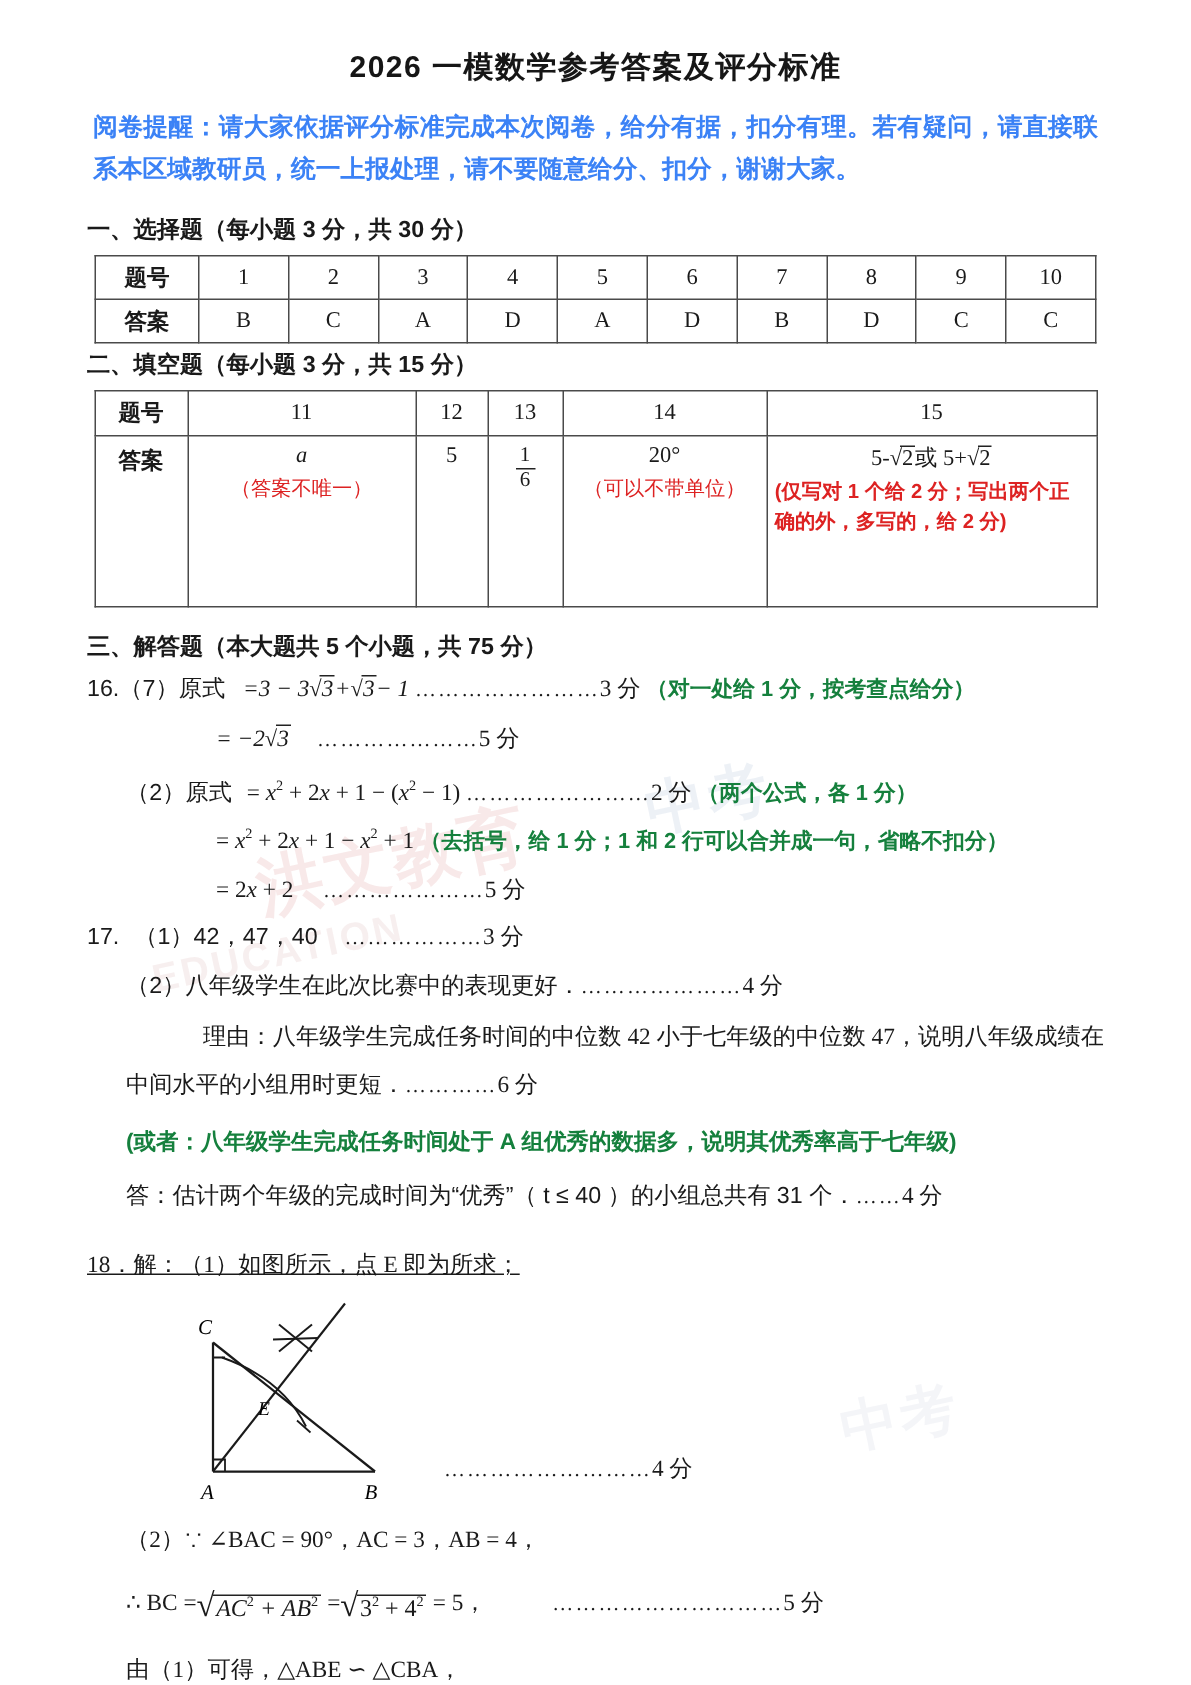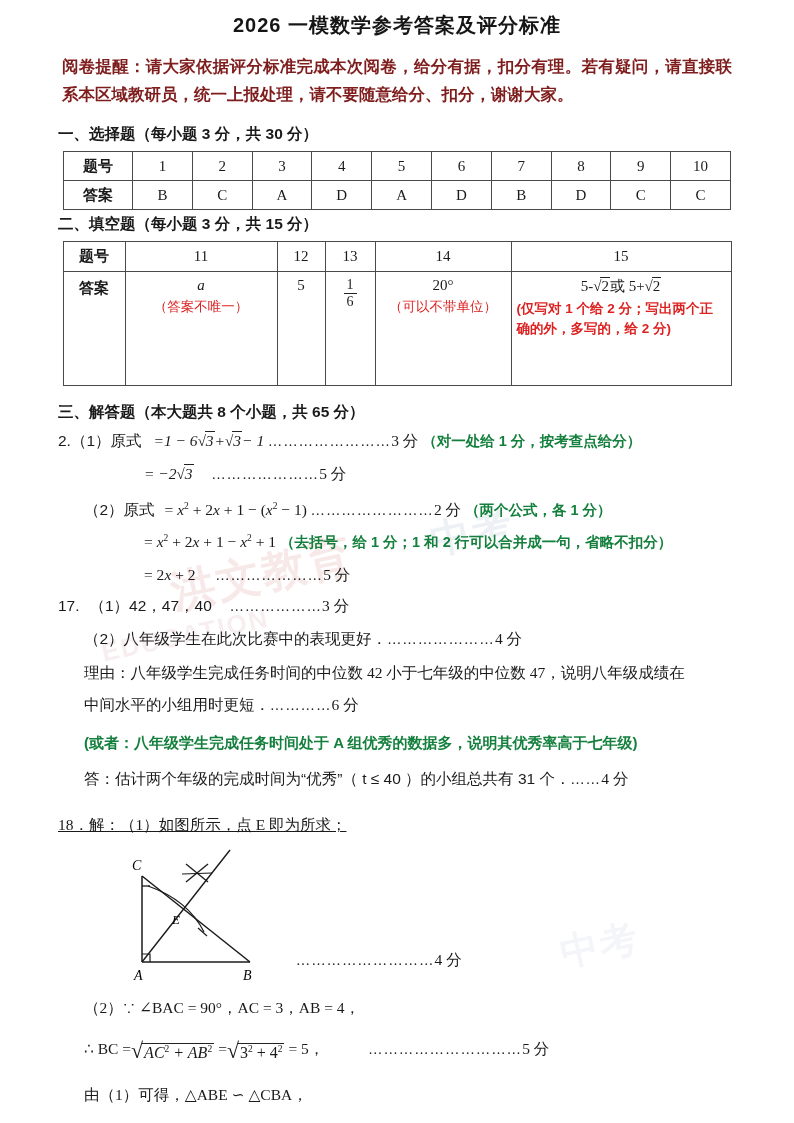--- a/index.html
+++ b/index.html
@@ -47,27 +47,27 @@
 
   .content { position: relative; z-index: 2; }
 
   
   .doc-title {
     text-align: center;
     font-family: "Liberation Sans", sans-serif;
     font-weight: bold;
     font-size: 20px;
     letter-spacing: 1px;
-    padding-top: 12px;
+    padding-top: 31px;
     color: #161616;
   }
 
   
   .notice {
-    color: #7f1d1d;
+    color: #3b82f6;
     font-family: "Liberation Sans", sans-serif;
     font-weight: bold;
     font-size: 16.5px;
     line-height: 1.68;
     margin-top: 14px;
     text-align: justify;
     padding: 0 4px;
   }
 
   
@@ -297,25 +297,25 @@
         <td>
           <span style="font-size:15px;white-space:nowrap">
             <span>5-</span><span class="rad"><span class="rsym">√</span><span class="rbody">2</span></span><span>或 5+</span><span class="rad"><span class="rsym">√</span><span class="rbody">2</span></span>
           </span>
           <span class="cell-note left redb">(仅写对 1 个给 2 分；写出两个正确的外，多写的，给 2 分)</span>
         </td>
       </tr>
     </tbody>
       </table>
 
-    <div class="sec-head">三、解答题（本大题共 8 个小题，共 65 分）</div>
+    <div class="sec-head">三、解答题（本大题共 5 个小题，共 75 分）</div>
 
     <div class="ln" style="margin-top:4px;">
-      <span class="cn">2.（1）原式</span>
-      <span class="math" style="margin-left:8px;">=</span><span class="math">1 − 6</span><span class="rad"><span class="rsym">√</span><span class="rbody math">3</span></span><span class="math">+</span><span class="rad"><span class="rsym">√</span><span class="rbody math">3</span></span><span class="math">− 1</span>
+      <span class="cn">16.（7）原式</span>
+      <span class="math" style="margin-left:8px;">=</span><span class="math">3 − 3</span><span class="rad"><span class="rsym">√</span><span class="rbody math">3</span></span><span class="math">+</span><span class="rad"><span class="rsym">√</span><span class="rbody math">3</span></span><span class="math">− 1</span>
       <span class="dots">……………………</span><span>3 分</span>
       <span class="note-red">（对一处给 1 分，按考查点给分）</span>
     </div>
 
     <div class="ln ind3">
       <span class="math">= −2</span><span class="rad"><span class="rsym">√</span><span class="rbody math">3</span></span>
       <span class="dots" style="margin-left:14px;">…………………</span><span>5 分</span>
     </div>
 
     <div class="ln ind1" style="margin-top:12px;">
@@ -338,21 +338,21 @@
     <div class="ln" style="margin-top:8px;">
       <span class="cn">17.</span>
       <span class="cn" style="margin-left:6px;">（1）42，47，40</span>
       <span class="dots" style="margin-left:14px;">………………</span><span>3 分</span>
     </div>
 
     <div class="ln ind1">
       <span class="cn">（2）八年级学生在此次比赛中的表现更好．</span><span class="dots">…………………</span><span>4 分</span>
     </div>
 
-    <div class="ln ind1" style="margin-top:11px;">理由：八年级学生完成任务时间的中位数 42 小于七年级的中位数 47，说明八年级成绩在</div>
+    <div class="ln ind1" style="margin-top:11px;text-align:right;">理由：八年级学生完成任务时间的中位数 42 小于七年级的中位数 47，说明八年级成绩在</div>
 
     <div class="ln ind1" style="">
       <span class="cn">中间水平的小组用时更短．</span><span class="dots">…………</span><span>6 分</span>
     </div>
 
     <div class="ln ind1 note-red blk" style="margin-top:16px;">(或者：八年级学生完成任务时间处于 A 组优秀的数据多，说明其优秀率高于七年级)</div>
 
 
     <div class="ln ind1" style="margin-top:12px;">
       <span class="cn">答：估计两个年级的完成时间为“优秀”（ t ≤ 40 ）的小组总共有 31 个．</span><span class="dots">……</span><span>4 分</span>

